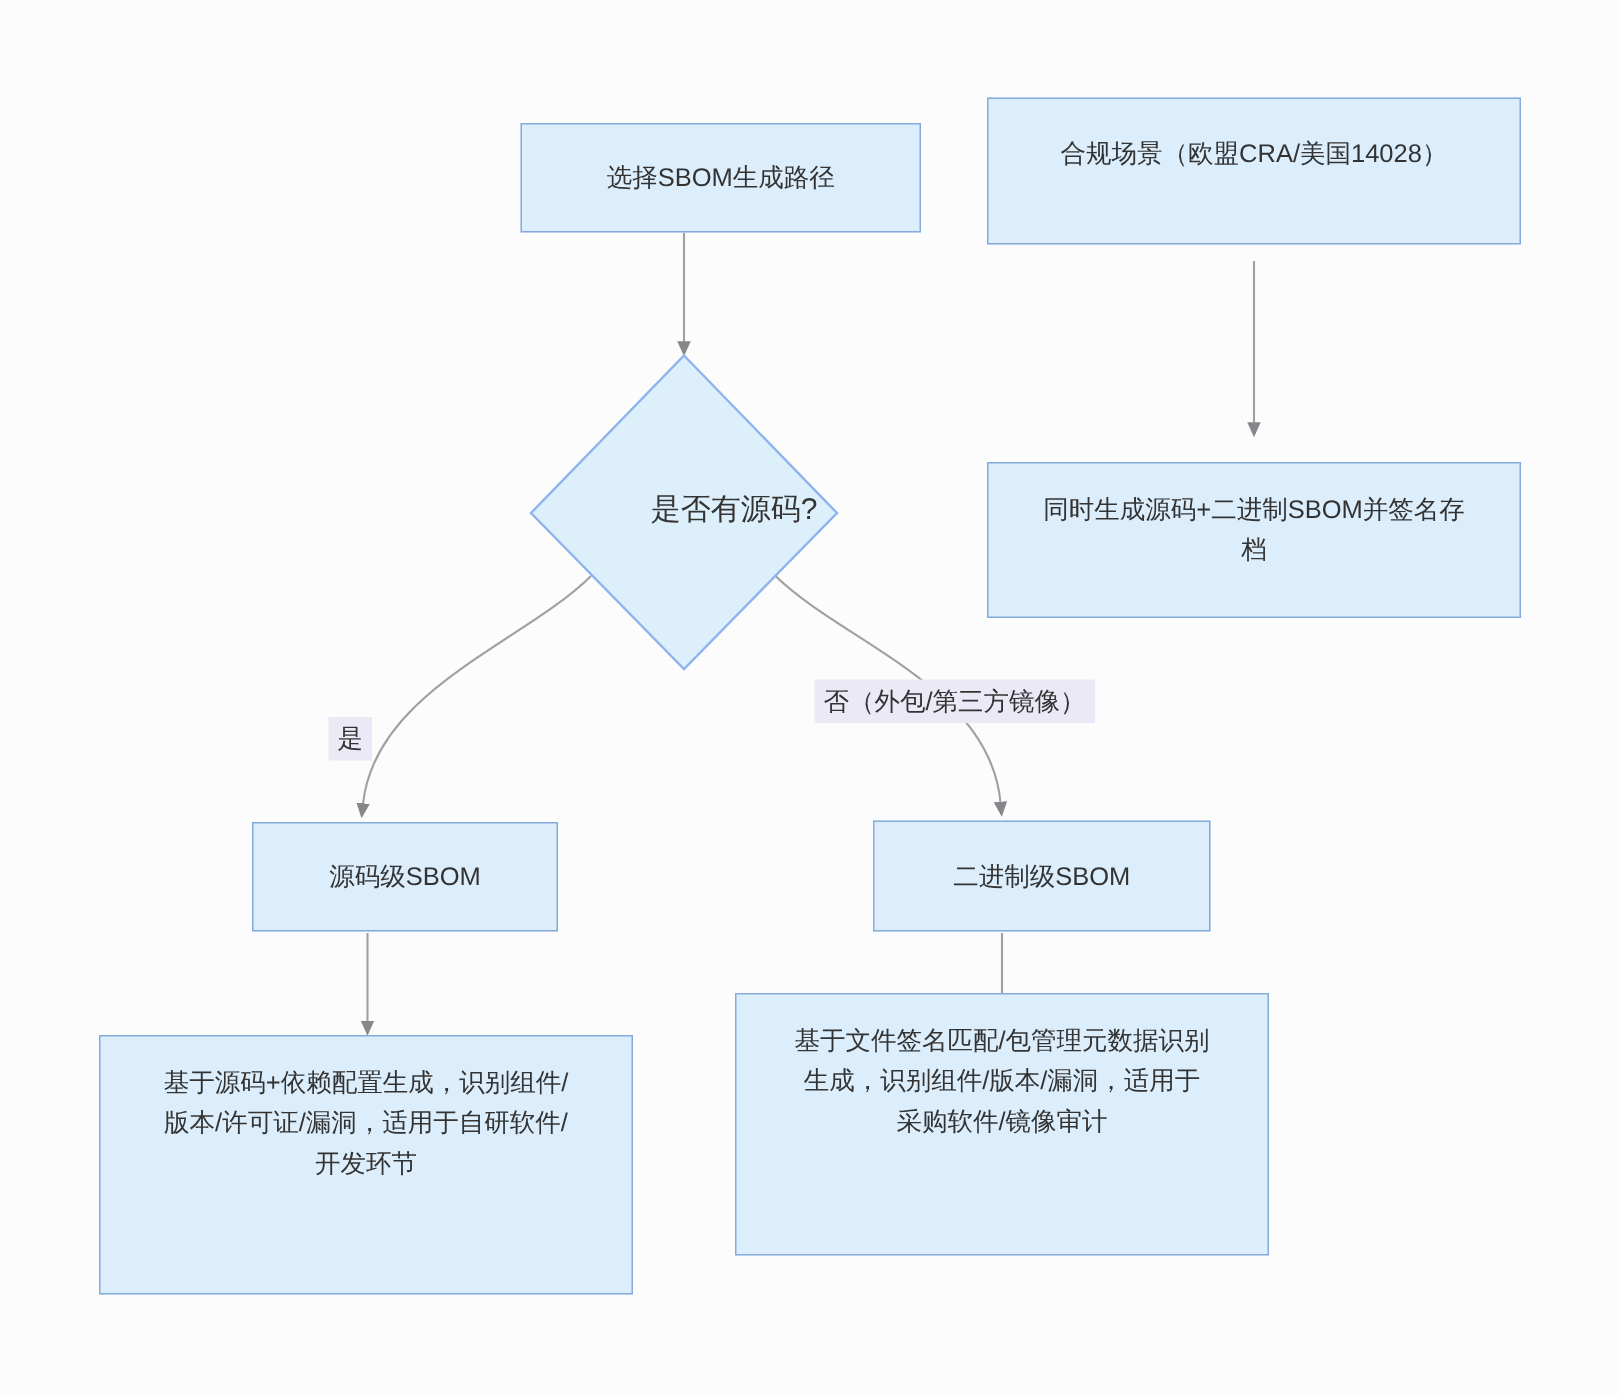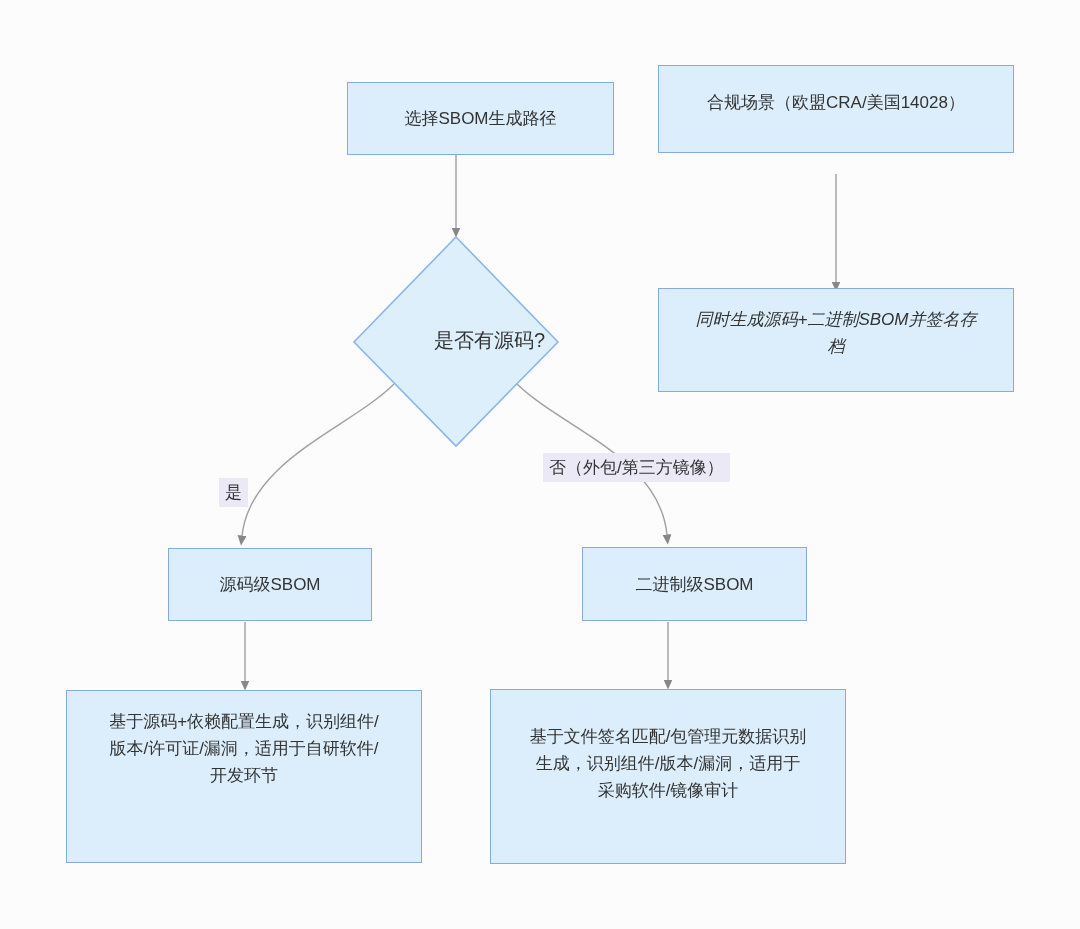--- a/index.html
+++ b/index.html
@@ -56,26 +56,26 @@
     font-size: 17px;
     line-height: 21px;
     padding: 4px 6px;
     white-space: nowrap;
   }
   #label-yes { left: 219px; top: 478px; }
   #label-no  { left: 543px; top: 453px; }
 
   
   #node-select-path   { left: 322px; top: 82px;  width: 267px; height: 73px; }
-  #node-compliance    { left: 658px; top: 65px;  width: 356px; height: 88px; padding-top: 23px; }
-  #node-dual-sbom     { left: 658px; top: 288px; width: 356px; height: 104px; padding-top: 17px; font-style: italic; }
+  #node-compliance    { left: 658px; top: 65px;  width: 356px; height: 98px; padding-top: 23px; }
+  #node-dual-sbom     { left: 658px; top: 308px; width: 356px; height: 104px; padding-top: 17px; }
   #node-source-sbom   { left: 143px; top: 548px; width: 204px; height: 73px; }
   #node-binary-sbom   { left: 557px; top: 547px; width: 225px; height: 74px; }
   #node-source-detail { left: 66px;  top: 690px; width: 356px; height: 173px; padding-top: 17px; }
-  #node-binary-detail { left: 490px; top: 689px; width: 356px; height: 175px; padding-top: 33px; }
+  #node-binary-detail { left: 490px; top: 662px; width: 356px; height: 175px; padding-top: 17px; }
 </style>
 </head>
 <body>
 
 <div id="canvas">
 
   <svg id="edges" viewBox="0 0 1080 929" xmlns="http://www.w3.org/2000/svg">
     <defs>
       <marker id="arrow" markerUnits="userSpaceOnUse" markerWidth="12" markerHeight="12" refX="0.5" refY="4.5" orient="auto">
         <path d="M0,0 L10,4.5 L0,9 Z" fill="#85878a"></path>

